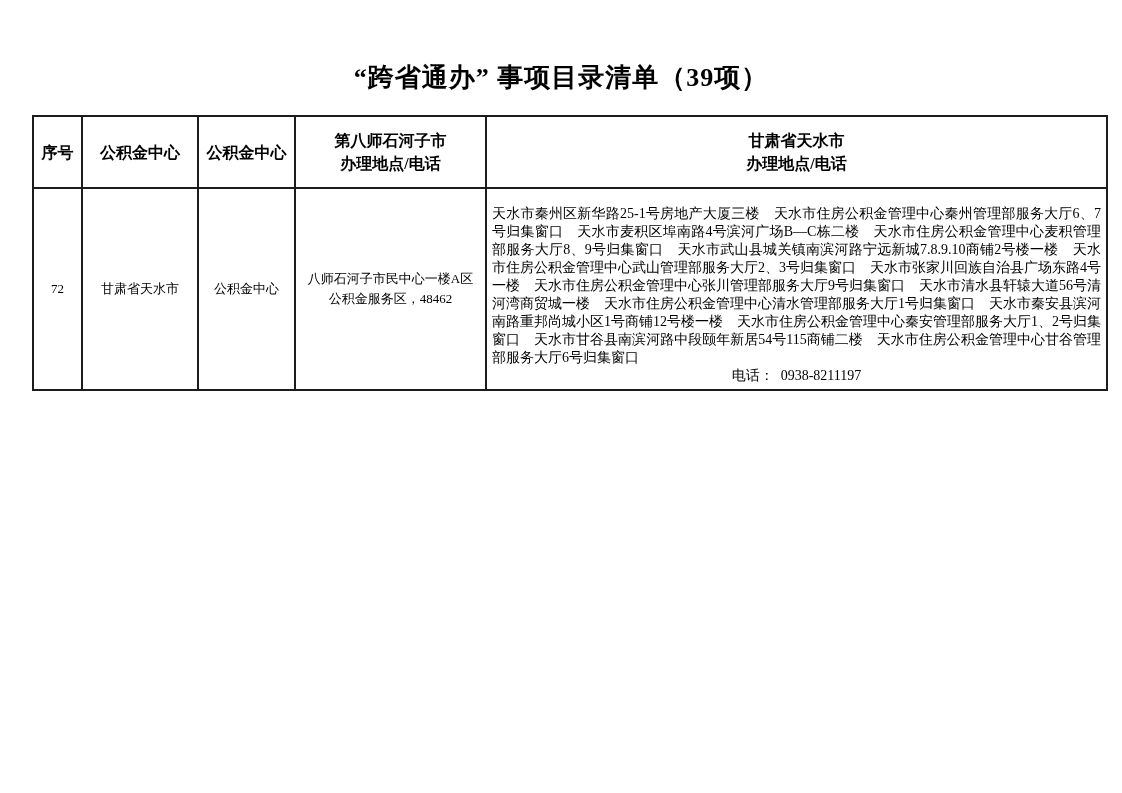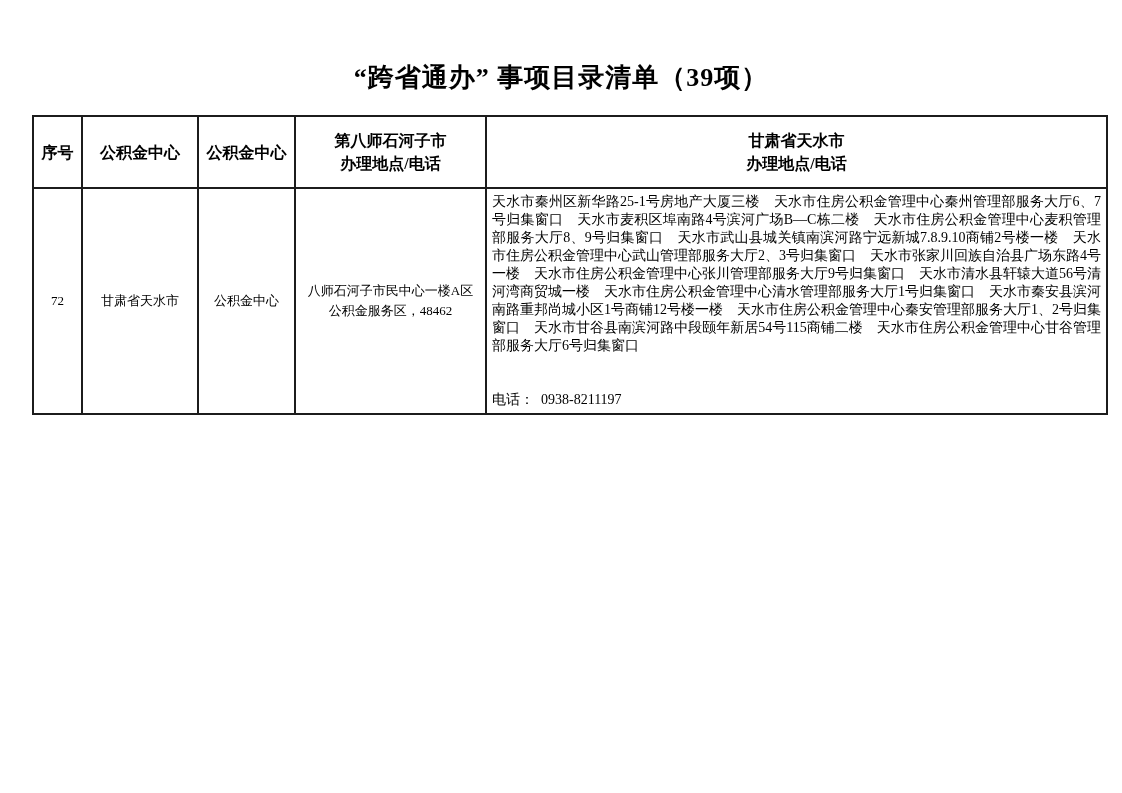--- a/index.html
+++ b/index.html
@@ -51,32 +51,31 @@
     padding: 2px;
   }
   td.cell-center {
     text-align: center;
     font-size: 13px;
     line-height: 20px;
     padding: 2px;
   }
   td.cell-detail {
     vertical-align: top;
-    padding: 4px 5px 4px 5px;
+    padding: 16px 5px 4px 5px;
     font-size: 14px;
     line-height: 18px;
   }
   .addresses {
     text-align: justify;
     text-align-last: left;
   }
   .phone-line {
-    text-align: left;
+    text-align: center;
     white-space: pre;
-    margin-top: 36px;
   }
 </style>
 </head>
 <body>
 
 <div class="page">
 
   <div class="doc-title">“跨省通办” 事项目录清单（39项）</div>
 
   <table class="items-table">

